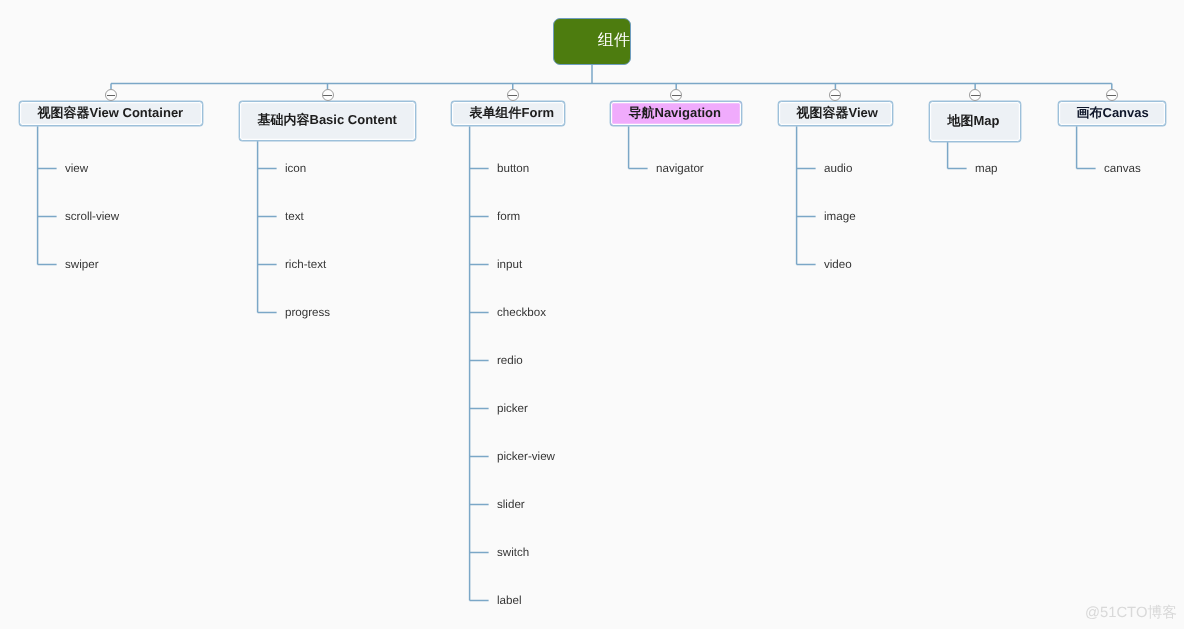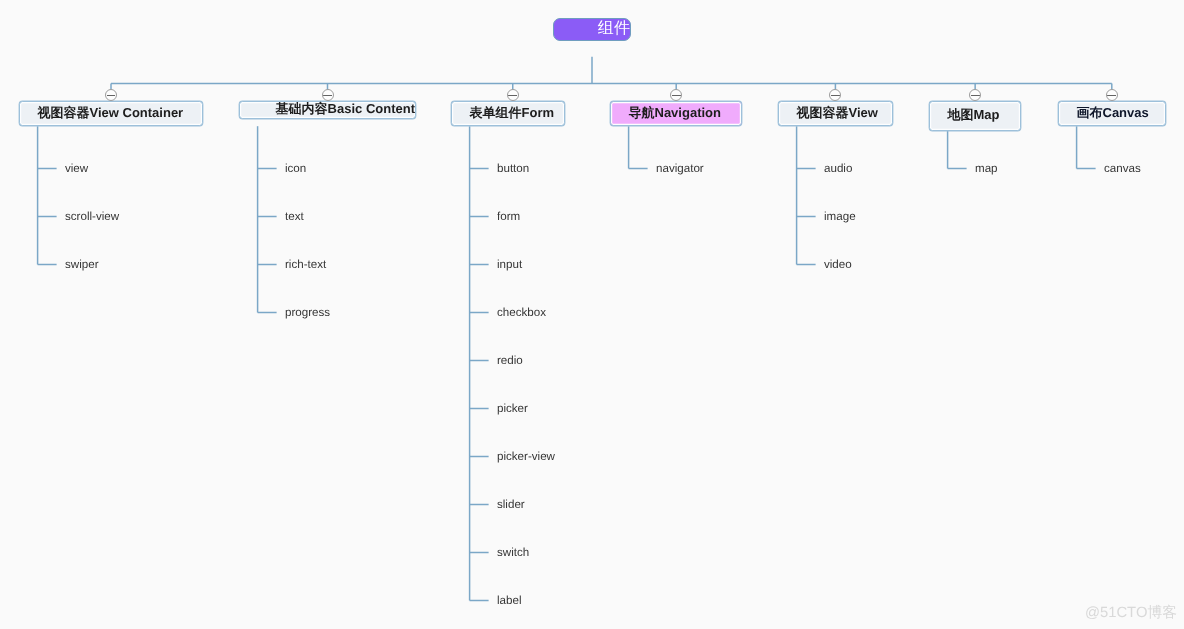--- a/index.html
+++ b/index.html
@@ -64,34 +64,34 @@
       <line y1="168.5" y2="168.5" x1="796.6" x2="815.6" stroke="#7ba7c7" stroke-width="1.5"></line>
       <line y1="216.5" y2="216.5" x1="796.6" x2="815.6" stroke="#7ba7c7" stroke-width="1.5"></line>
       <line y1="264.5" y2="264.5" x1="796.6" x2="815.6" stroke="#7ba7c7" stroke-width="1.5"></line>
       <line x1="975.15" x2="975.15" y1="83.5" y2="89.4" stroke="#7ba7c7" stroke-width="1.5"></line>
       <line x1="947.6" x2="947.6" y1="126.2" y2="168.5" stroke="#7ba7c7" stroke-width="1.5"></line>
       <line y1="168.5" y2="168.5" x1="947.6" x2="966.6" stroke="#7ba7c7" stroke-width="1.5"></line>
       <line x1="1111.8" x2="1111.8" y1="83.5" y2="89.4" stroke="#7ba7c7" stroke-width="1.5"></line>
       <line x1="1076.6" x2="1076.6" y1="126.2" y2="168.5" stroke="#7ba7c7" stroke-width="1.5"></line>
       <line y1="168.5" y2="168.5" x1="1076.6" x2="1095.6" stroke="#7ba7c7" stroke-width="1.5"></line>
     </svg>
-  <div class="root-node" style="left: 553px; top: 17.6px; width: 78px; height: 23px; background: #8b5cf6; color: rgb(255, 255, 255); padding-left: 44px;">
+  <div class="root-node" style="left: 553px; top: 17.6px; width: 78px; height: 47px; background: #4d7c0f; color: rgb(255, 255, 255); padding-left: 44px;">
     <span>组件</span>
   </div>
   <div id="branches">
       <div class="branch-node" style="left: 19px; top: 101.4px; width: 184px; height: 24.8px; background: rgb(237, 241, 245); border-color: rgb(157, 192, 218); color: rgb(29, 29, 29);">
         <span>视图容器View Container</span>
       </div>
       <div class="toggle" style="left: 105px; top: 89.4px; border-color: rgb(156, 156, 156);">
         <i></i>
       </div>
       <div class="leaf-label" style="left: 65px; top: 168.8px; color: rgb(53, 53, 53);">view</div>
       <div class="leaf-label" style="left: 65px; top: 216.8px; color: rgb(53, 53, 53);">scroll-view</div>
       <div class="leaf-label" style="left: 65px; top: 264.8px; color: rgb(53, 53, 53);">swiper</div>
-      <div class="branch-node" style="left: 239px; top: 101.4px; width: 177px; height: 18px; background: rgb(237, 241, 245); border-color: rgb(157, 192, 218); color: rgb(29, 29, 29); justify-content: flex-end;">
+      <div class="branch-node" style="left: 239px; top: 101.4px; width: 177px; height: 40px; background: rgb(237, 241, 245); border-color: rgb(157, 192, 218); color: rgb(29, 29, 29);">
         <span>基础内容Basic Content</span>
       </div>
       <div class="toggle" style="left: 321.5px; top: 89.4px; border-color: rgb(156, 156, 156);">
         <i></i>
       </div>
       <div class="leaf-label" style="left: 285px; top: 168.8px; color: rgb(53, 53, 53);">icon</div>
       <div class="leaf-label" style="left: 285px; top: 216.8px; color: rgb(53, 53, 53);">text</div>
       <div class="leaf-label" style="left: 285px; top: 264.8px; color: rgb(53, 53, 53);">rich-text</div>
       <div class="leaf-label" style="left: 285px; top: 312.8px; color: rgb(53, 53, 53);">progress</div>
       <div class="branch-node" style="left: 451px; top: 101.4px; width: 114px; height: 24.8px; background: rgb(237, 241, 245); border-color: rgb(157, 192, 218); color: rgb(29, 29, 29);">
@@ -119,21 +119,21 @@
       <div class="leaf-label" style="left: 656px; top: 168.8px; color: rgb(53, 53, 53);">navigator</div>
       <div class="branch-node" style="left: 778px; top: 101.4px; width: 114.8px; height: 24.8px; background: rgb(237, 241, 245); border-color: rgb(157, 192, 218); color: rgb(29, 29, 29);">
         <span>视图容器View</span>
       </div>
       <div class="toggle" style="left: 829.4px; top: 89.4px; border-color: rgb(156, 156, 156);">
         <i></i>
       </div>
       <div class="leaf-label" style="left: 824px; top: 168.8px; color: rgb(53, 53, 53);">audio</div>
       <div class="leaf-label" style="left: 824px; top: 216.8px; color: rgb(53, 53, 53);">image</div>
       <div class="leaf-label" style="left: 824px; top: 264.8px; color: rgb(53, 53, 53);">video</div>
-      <div class="branch-node" style="left: 929px; top: 101.4px; width: 92.3px; height: 30px; background: rgb(237, 241, 245); border-color: rgb(157, 192, 218); color: rgb(29, 29, 29);">
+      <div class="branch-node" style="left: 929px; top: 101.4px; width: 92.3px; height: 41px; background: rgb(237, 241, 245); border-color: rgb(157, 192, 218); color: rgb(29, 29, 29);">
         <span>地图Map</span>
       </div>
       <div class="toggle" style="left: 969.15px; top: 89.4px; border-color: rgb(156, 156, 156);">
         <i></i>
       </div>
       <div class="leaf-label" style="left: 975px; top: 168.8px; color: rgb(53, 53, 53);">map</div>
       <div class="branch-node" style="left: 1058px; top: 101.4px; width: 107.6px; height: 24.8px; background: rgb(237, 241, 245); border-color: rgb(157, 192, 218); color: #0f172a;">
         <span>画布Canvas</span>
       </div>
       <div class="toggle" style="left: 1105.8px; top: 89.4px; border-color: rgb(156, 156, 156);">

